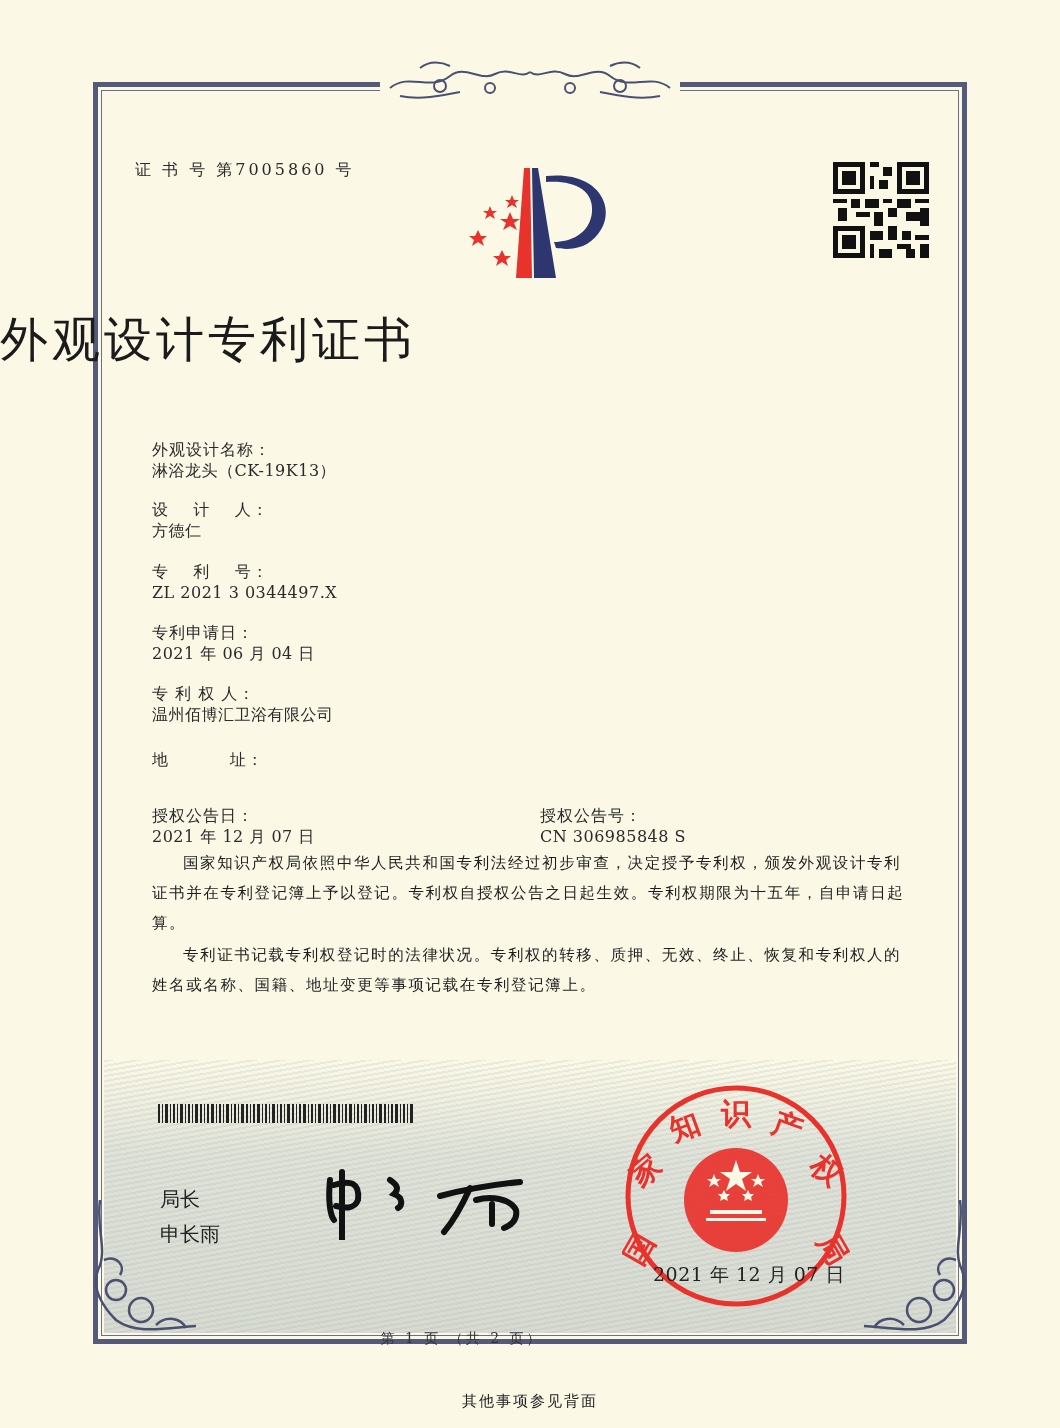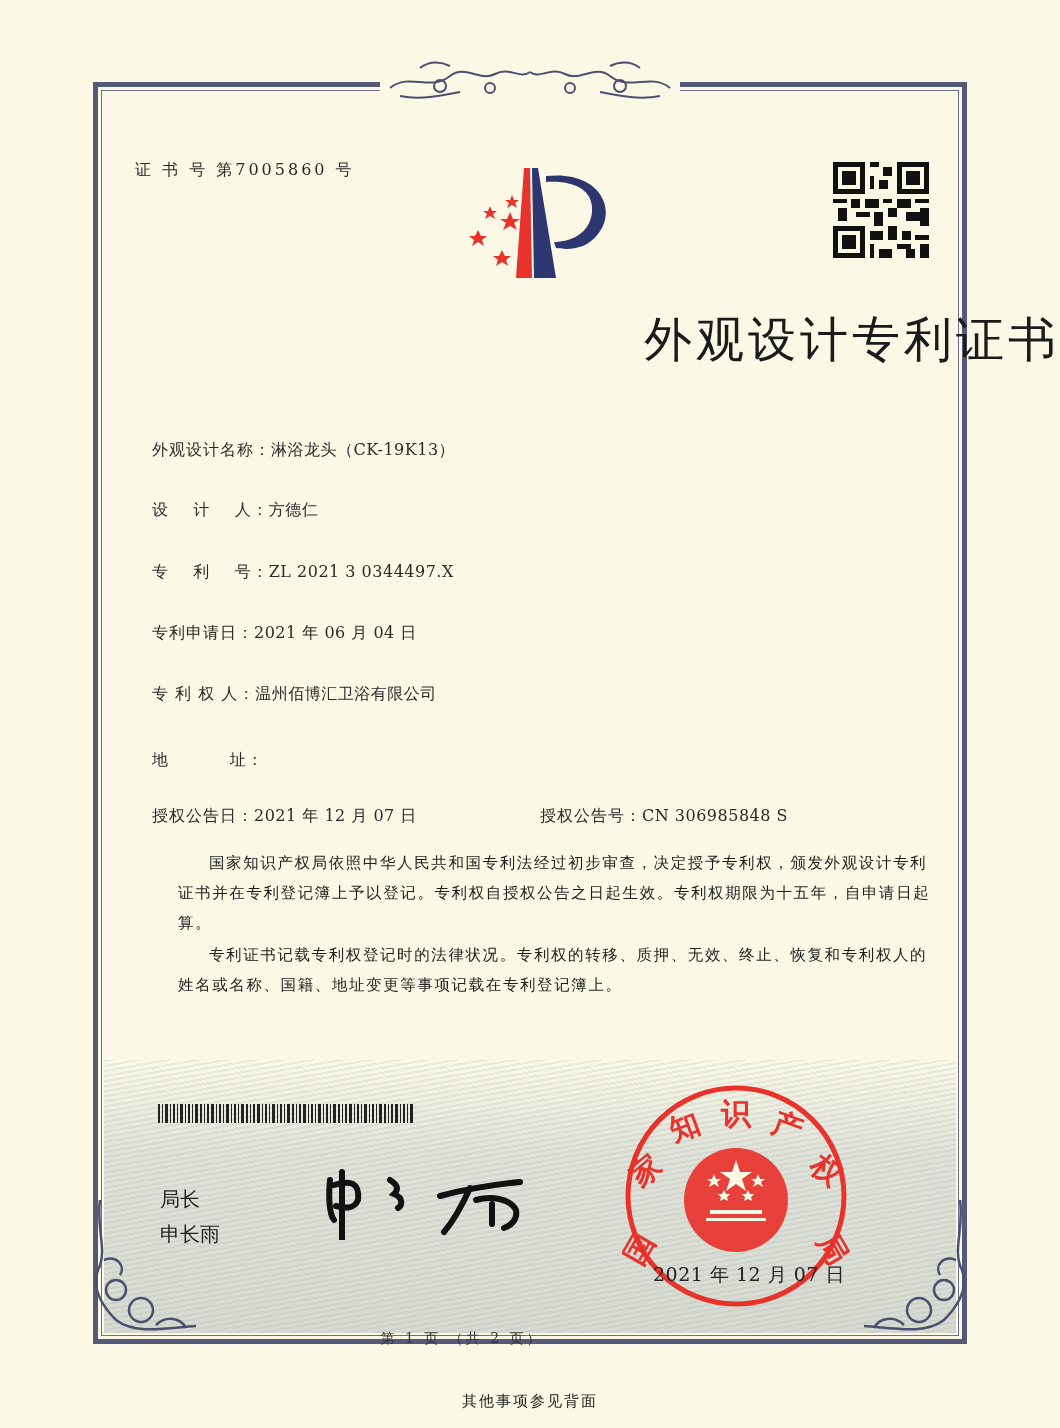--- a/index.html
+++ b/index.html
@@ -29,29 +29,29 @@
   }
   .corner-ornament { position: absolute; width: 120px; height: 140px; }
   .cert-no {
     position: absolute; left: 135px; top: 160px; font-size: 16px; letter-spacing: 3px;
   }
   .logo { position: absolute; left: 450px; top: 150px; width: 170px; height: 135px; }
   .qr {
     position: absolute; left: 833px; top: 162px; width: 96px; height: 96px;
   }
   .title {
-    position: absolute; left: 0; width: 1060px; top: 308px; text-align: right;
+    position: absolute; left: 0; width: 1060px; top: 308px; text-align: left;
     font-size: 48px; letter-spacing: 4px; font-family: "DejaVu Sans", sans-serif; color: #1b1b1b;
   }
-  .field { position: absolute; left: 152px; font-size: 16px; display: flex; }
+  .field { position: absolute; left: 152px; font-size: 16px; display: flex; flex-direction: column; }
   .field .lbl { white-space: pre; letter-spacing: 1px; }
   .field .val { white-space: pre-wrap; letter-spacing: 0.5px; }
   .para {
     position: absolute; left: 152px; width: 762px; font-size: 15.5px; line-height: 30px;
-    text-indent: 2em; letter-spacing: 1.6px; color: #1e1e1e; margin-left: 26px;
+    text-indent: 2em; letter-spacing: 1.6px; color: #1e1e1e;
   }
   .barcode { position: absolute; left: 158px; top: 1104px; width: 255px; height: 19px; }
   .director {
     position: absolute; left: 160px; top: 1182px; font-size: 20px; line-height: 35px;
     font-family: "DejaVu Sans", sans-serif; color: #222;
   }
   .signature { position: absolute; left: 320px; top: 1160px; width: 230px; height: 80px; }
   .seal { position: absolute; left: 622px; top: 1082px; width: 228px; height: 228px; }
   .seal-date {
     position: absolute; left: 653px; top: 1262px; font-size: 19px; color: #222;

